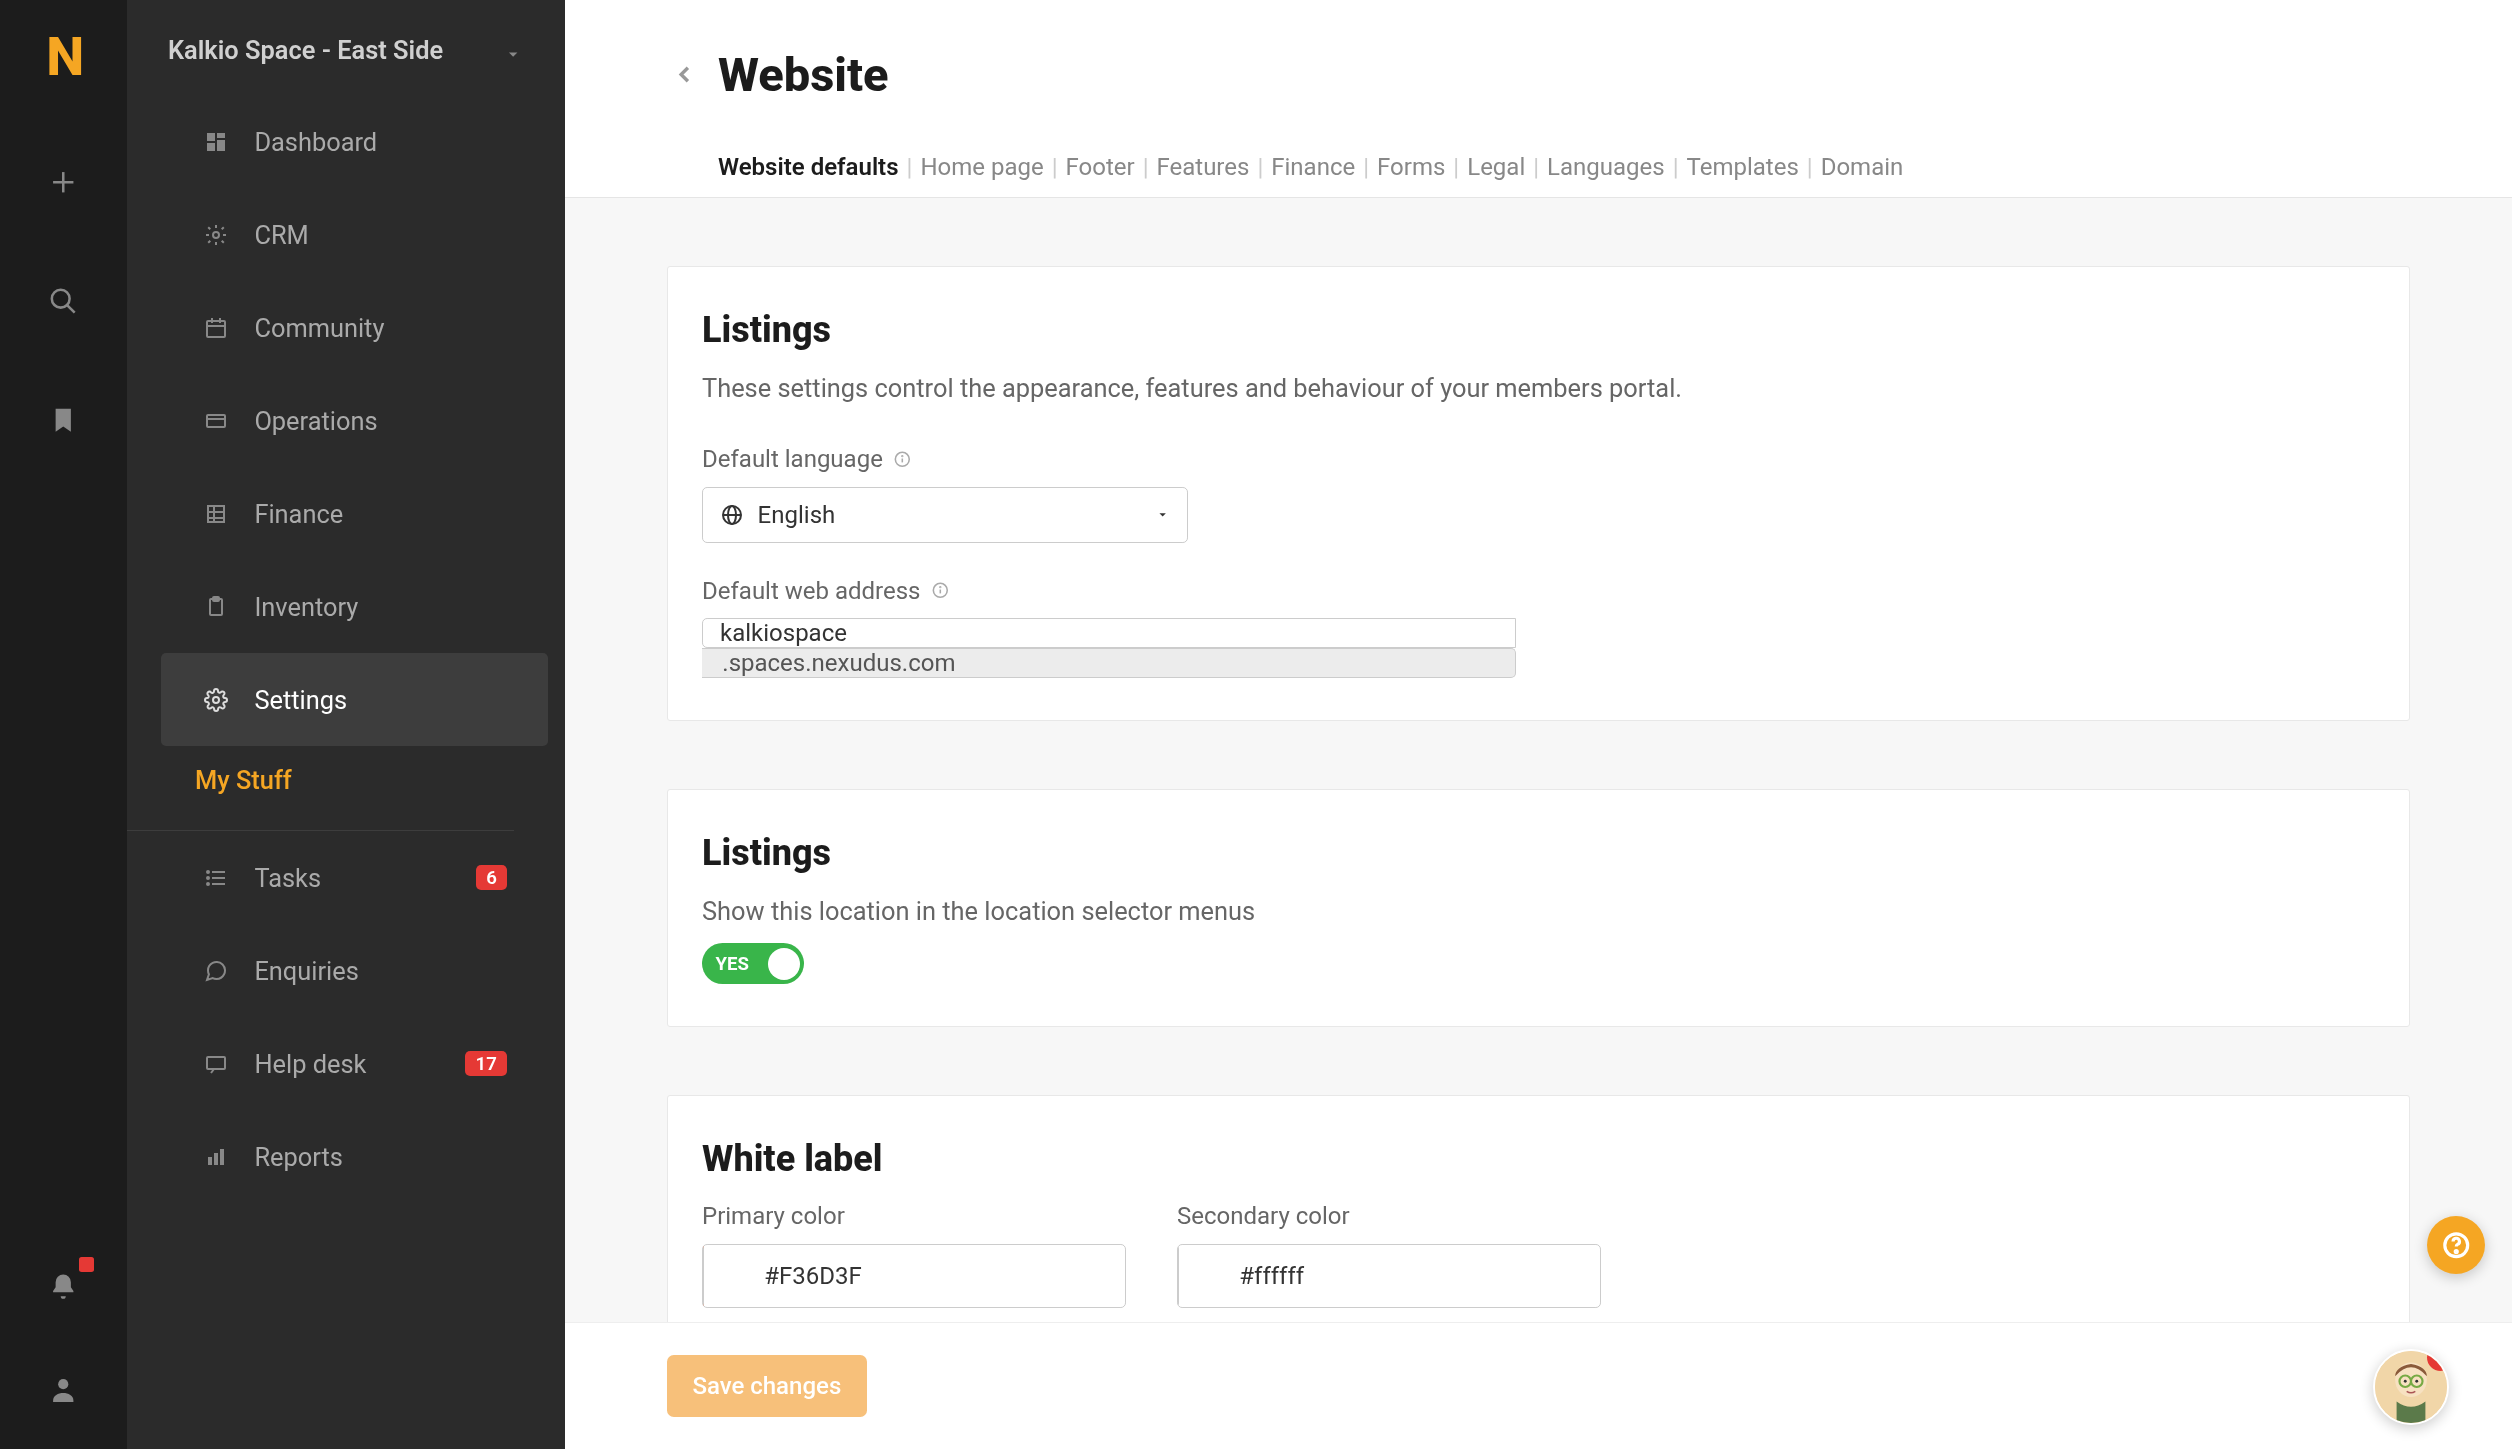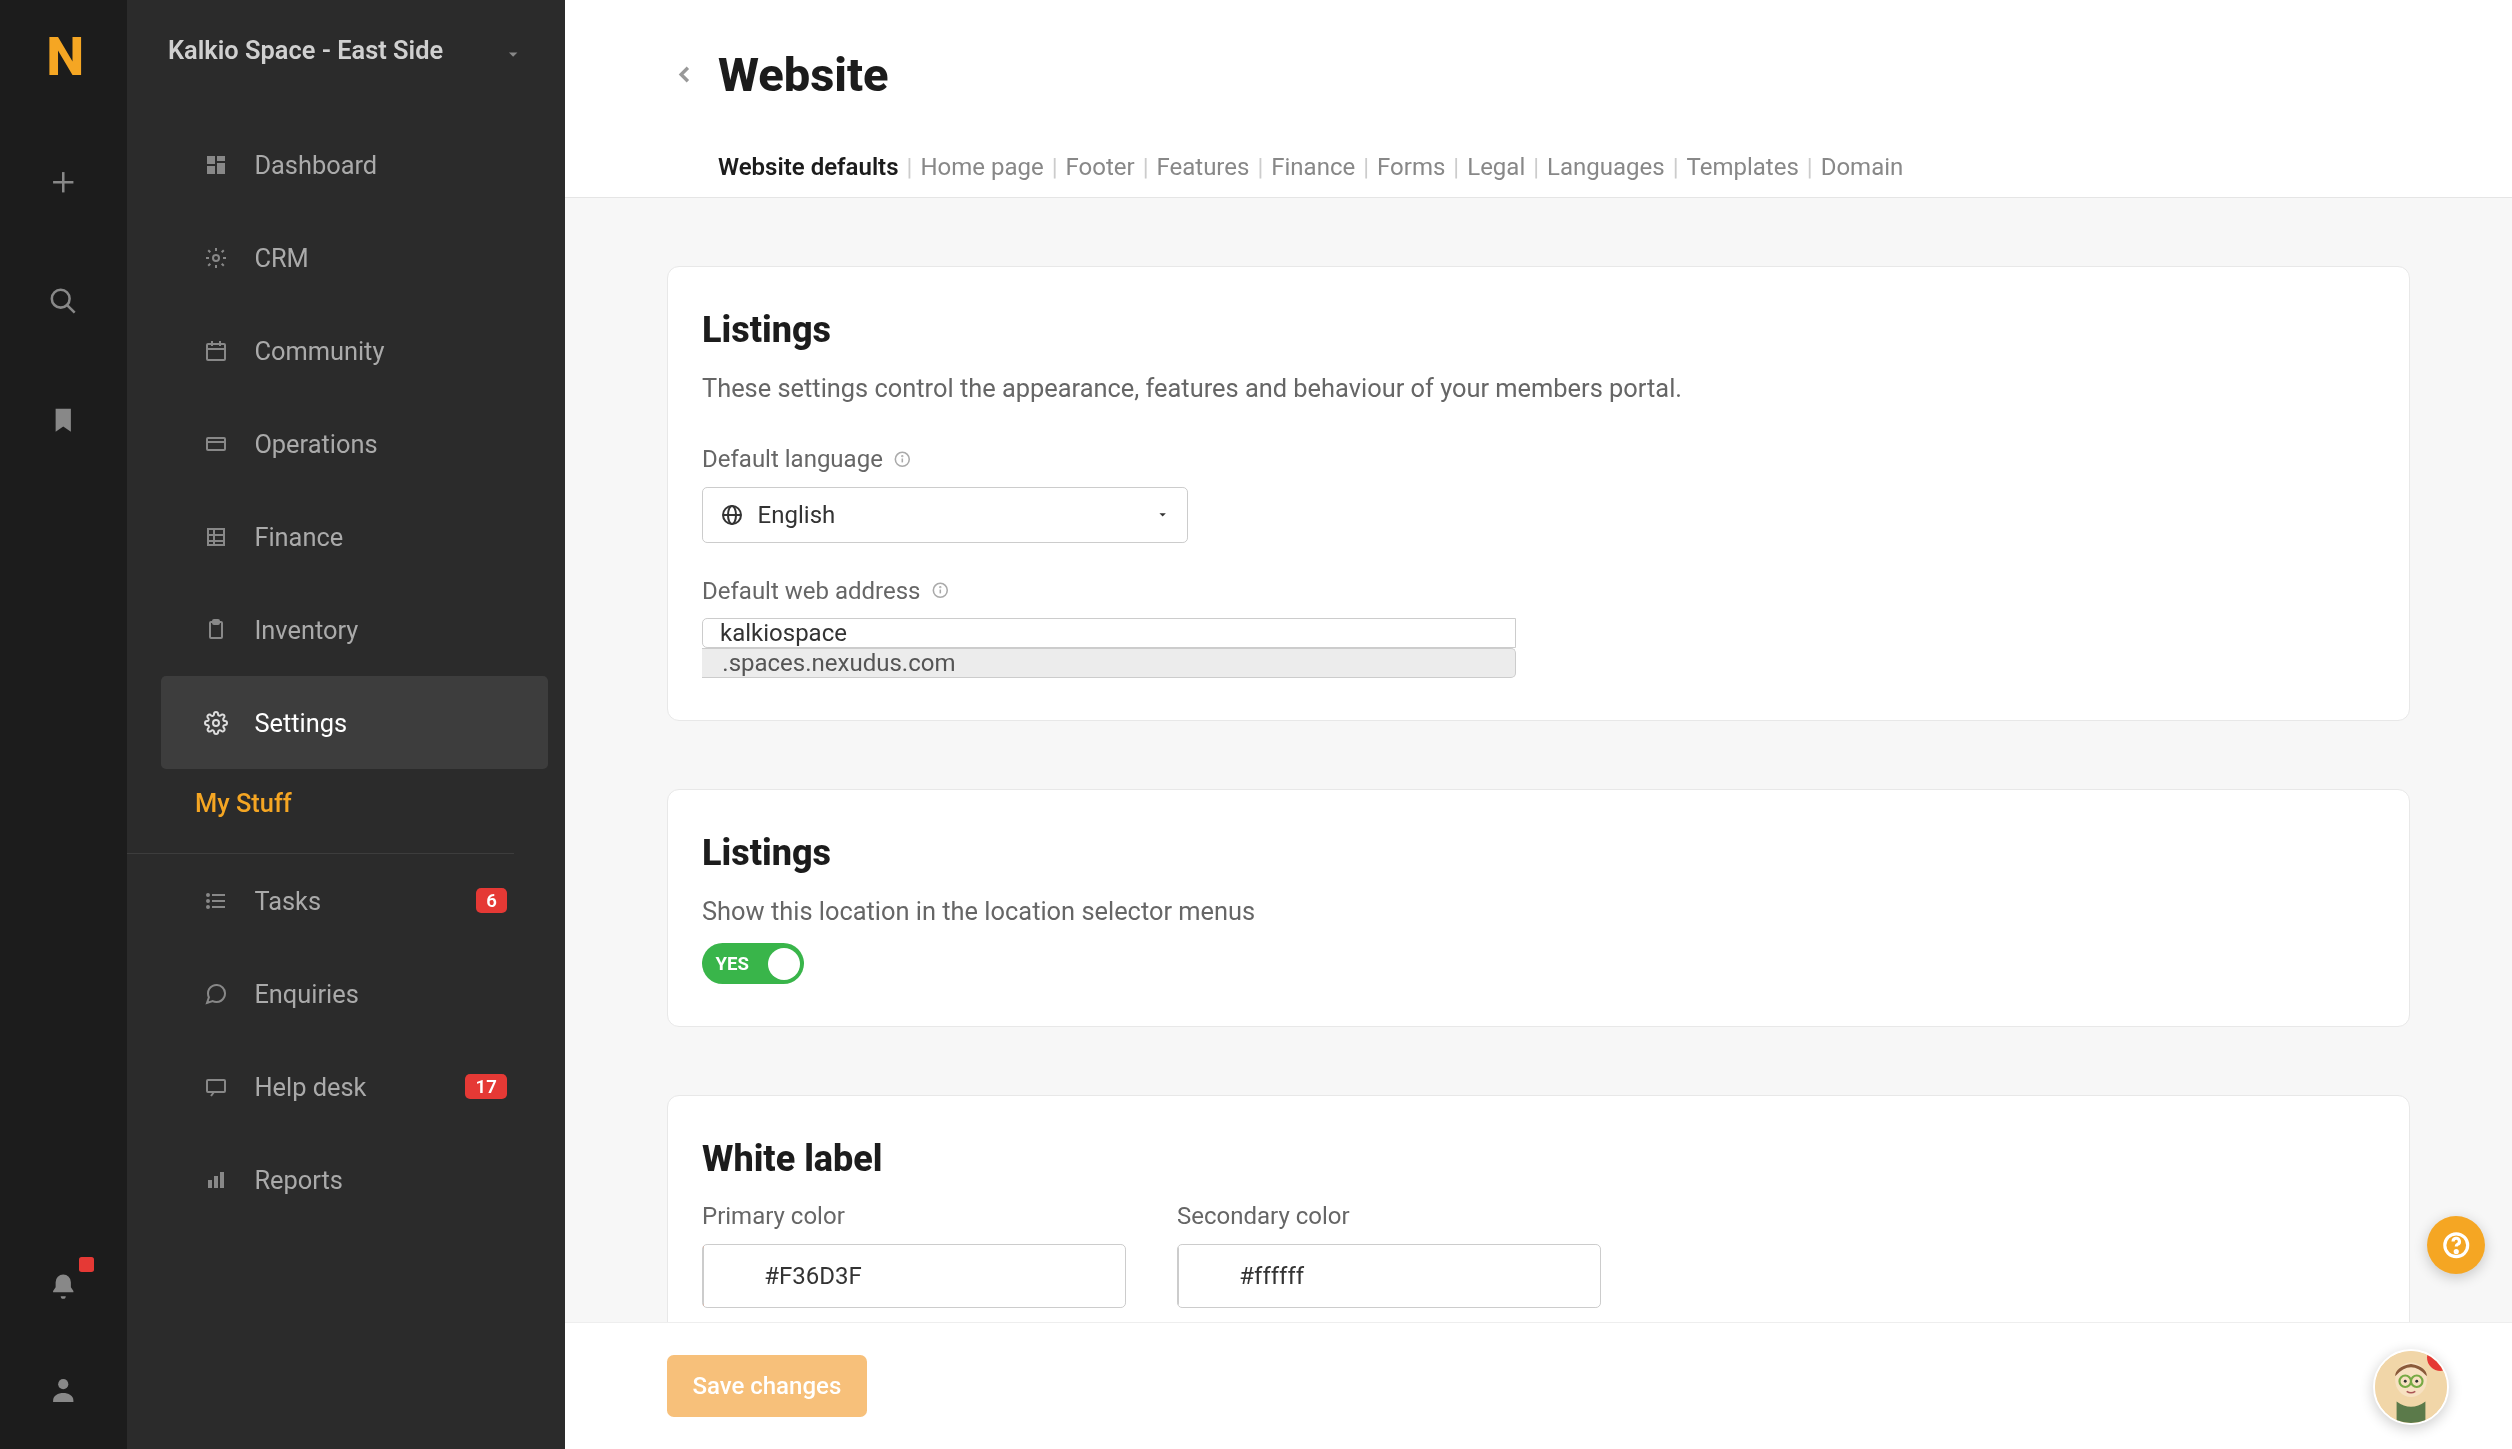--- a/index.html
+++ b/index.html
@@ -6,21 +6,21 @@
 body { background:#f5f5f5; overflow:hidden; width:2512px; height:1449px; position:relative; }
 
 .rail { position:absolute; left:0; top:0; width:127px; height:1449px; background:#1c1c1c; display:flex; flex-direction:column; align-items:center; z-index:3; }
 .rail .logo { font-size:54px; font-weight:800; color:#f5a623; margin-top:25.4px; letter-spacing:-3.4px; }
 .rail-icon { width:51px; height:51px; display:flex; align-items:center; justify-content:center; color:#888; margin-top:68px; position:relative; }
 .rail-icon svg { width:30.5px; height:30.5px; }
 .rail-bottom { margin-top:auto; padding-bottom:34px; display:flex; flex-direction:column; align-items:center; gap:51px; }
 .rail-badge { position:absolute; top:-5.1px; right:-5.1px; background:#e53935; width:15.3px; height:15.3px; border-radius:2.5px; }
 
 .sidebar { position:absolute; left:127px; top:0; width:438px; height:1449px; background:#2b2b2b; z-index:2; padding-top:34px; color:#aaa; }
-.org-select { display:flex; align-items:flex-start; padding:0 42px 0 41px; margin-bottom:51px; cursor:pointer; }
+.org-select { display:flex; align-items:flex-start; padding:0 42px 0 41px; margin-bottom:28px; cursor:pointer; }
 .org-select .org-name { font-size:25.4px; font-weight:600; color:#d0d0d0; line-height:1.3; flex:1; }
 .org-select svg { width:20.3px; height:20.3px; color:#888; margin-top:10.2px; margin-left:17px; flex-shrink:0; }
 .nav-item { display:flex; align-items:center; padding:0 41px; height:93px; font-size:25.4px; color:#aaa; cursor:pointer; margin:0 17px 0 34px; border-radius:5.1px; }
 .nav-item.active { background:#3d3d3d; color:#fff; }
 .nav-item .nav-icon { width:27px; height:27px; margin-right:25.4px; display:flex; align-items:center; justify-content:center; color:#888; }
 .nav-item.active .nav-icon { color:#ddd; }
 .nav-item .nav-icon svg { width:24px; height:24px; }
 .nav-item .label { flex:1; }
 .nav-item .badge { background:#e53935; color:#fff; font-size:18.6px; font-weight:600; padding:1.7px 10.2px; border-radius:5.1px; }
 .nav-sub { padding:0 41px 16px 68px; height:85px; display:flex; align-items:center; font-size:25.4px; color:#f5a623; font-weight:500; border-bottom:0.8px solid #3d3d3d; margin-right:51px; }
@@ -30,21 +30,21 @@
 .page-title-row { display:flex; align-items:center; gap:17px; margin-bottom:34px; }
 .back-btn { width:34px; height:34px; color:#999; display:flex; align-items:center; justify-content:center; cursor:pointer; }
 .back-btn svg { width:27px; height:27px; }
 .page-title { font-size:47px; font-weight:800; color:#1c1c1c; }
 .tabs { display:flex; align-items:center; padding-left:51px; height:61px; font-size:24px; color:#888; gap:8px; }
 .tab { cursor:pointer; }
 .tab.active { color:#1c1c1c; font-weight:600; }
 .tab-sep { color:#ccc; }
 
 .content-scroll { flex:1; overflow-y:auto; background:#f7f7f7; padding:68px 102px 153px 102px; }
-.card { background:#fff; border:0.8px solid #e8e8e8; border-radius:12px; padding:42px 34px; margin-bottom:68px; }
+.card { background:#fff; border:0.8px solid #e8e8e8; border-radius:3px; padding:42px 34px; margin-bottom:68px; }
 .card h2 { font-size:36px; font-weight:800; color:#1c1c1c; margin-bottom:22px; }
 .card p.desc { font-size:25.4px; color:#666; margin-bottom:42px; }
 .field { margin-bottom:34px; }
 .field-label { font-size:24px; color:#666; margin-bottom:13.6px; display:flex; align-items:center; gap:10.2px; }
 .info-ic { width:18.6px; height:18.6px; color:#aaa; display:inline-flex; }
 .info-ic svg { width:18.6px; height:18.6px; }
 .select-box { display:flex; align-items:center; border:0.8px solid #ccc; border-radius:5.1px; height:56px; padding:0 17px; width:486px; font-size:24px; color:#333; cursor:pointer; background:#fff; }
 .select-box .globe { width:24px; height:24px; margin-right:13.6px; }
 .select-box .caret { margin-left:auto; width:15.3px; height:15.3px; }
 .addr-row { display:flex; width:814px;flex-direction:column; }

